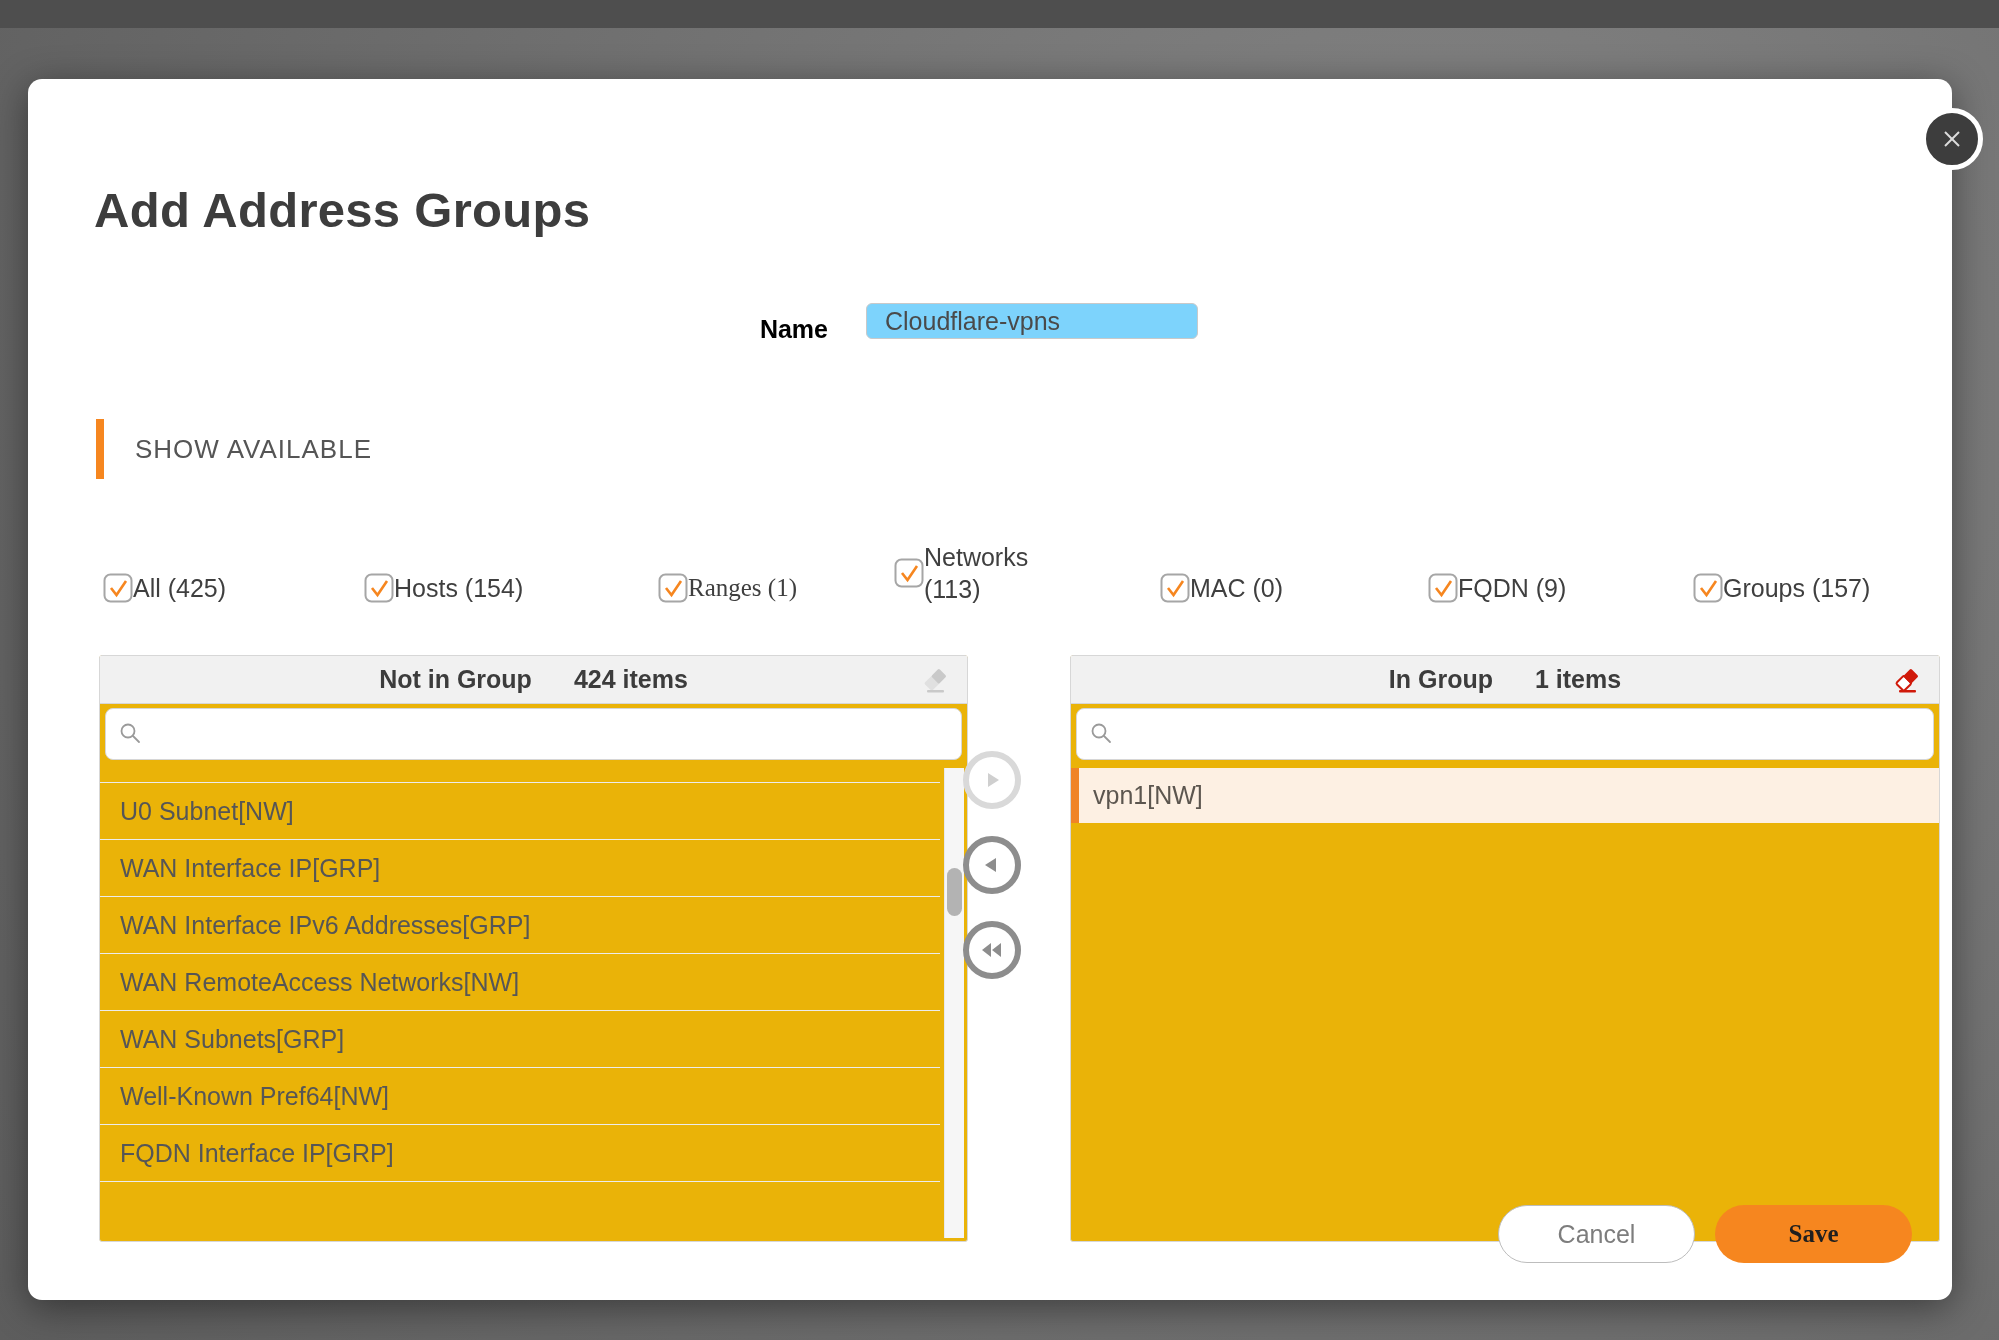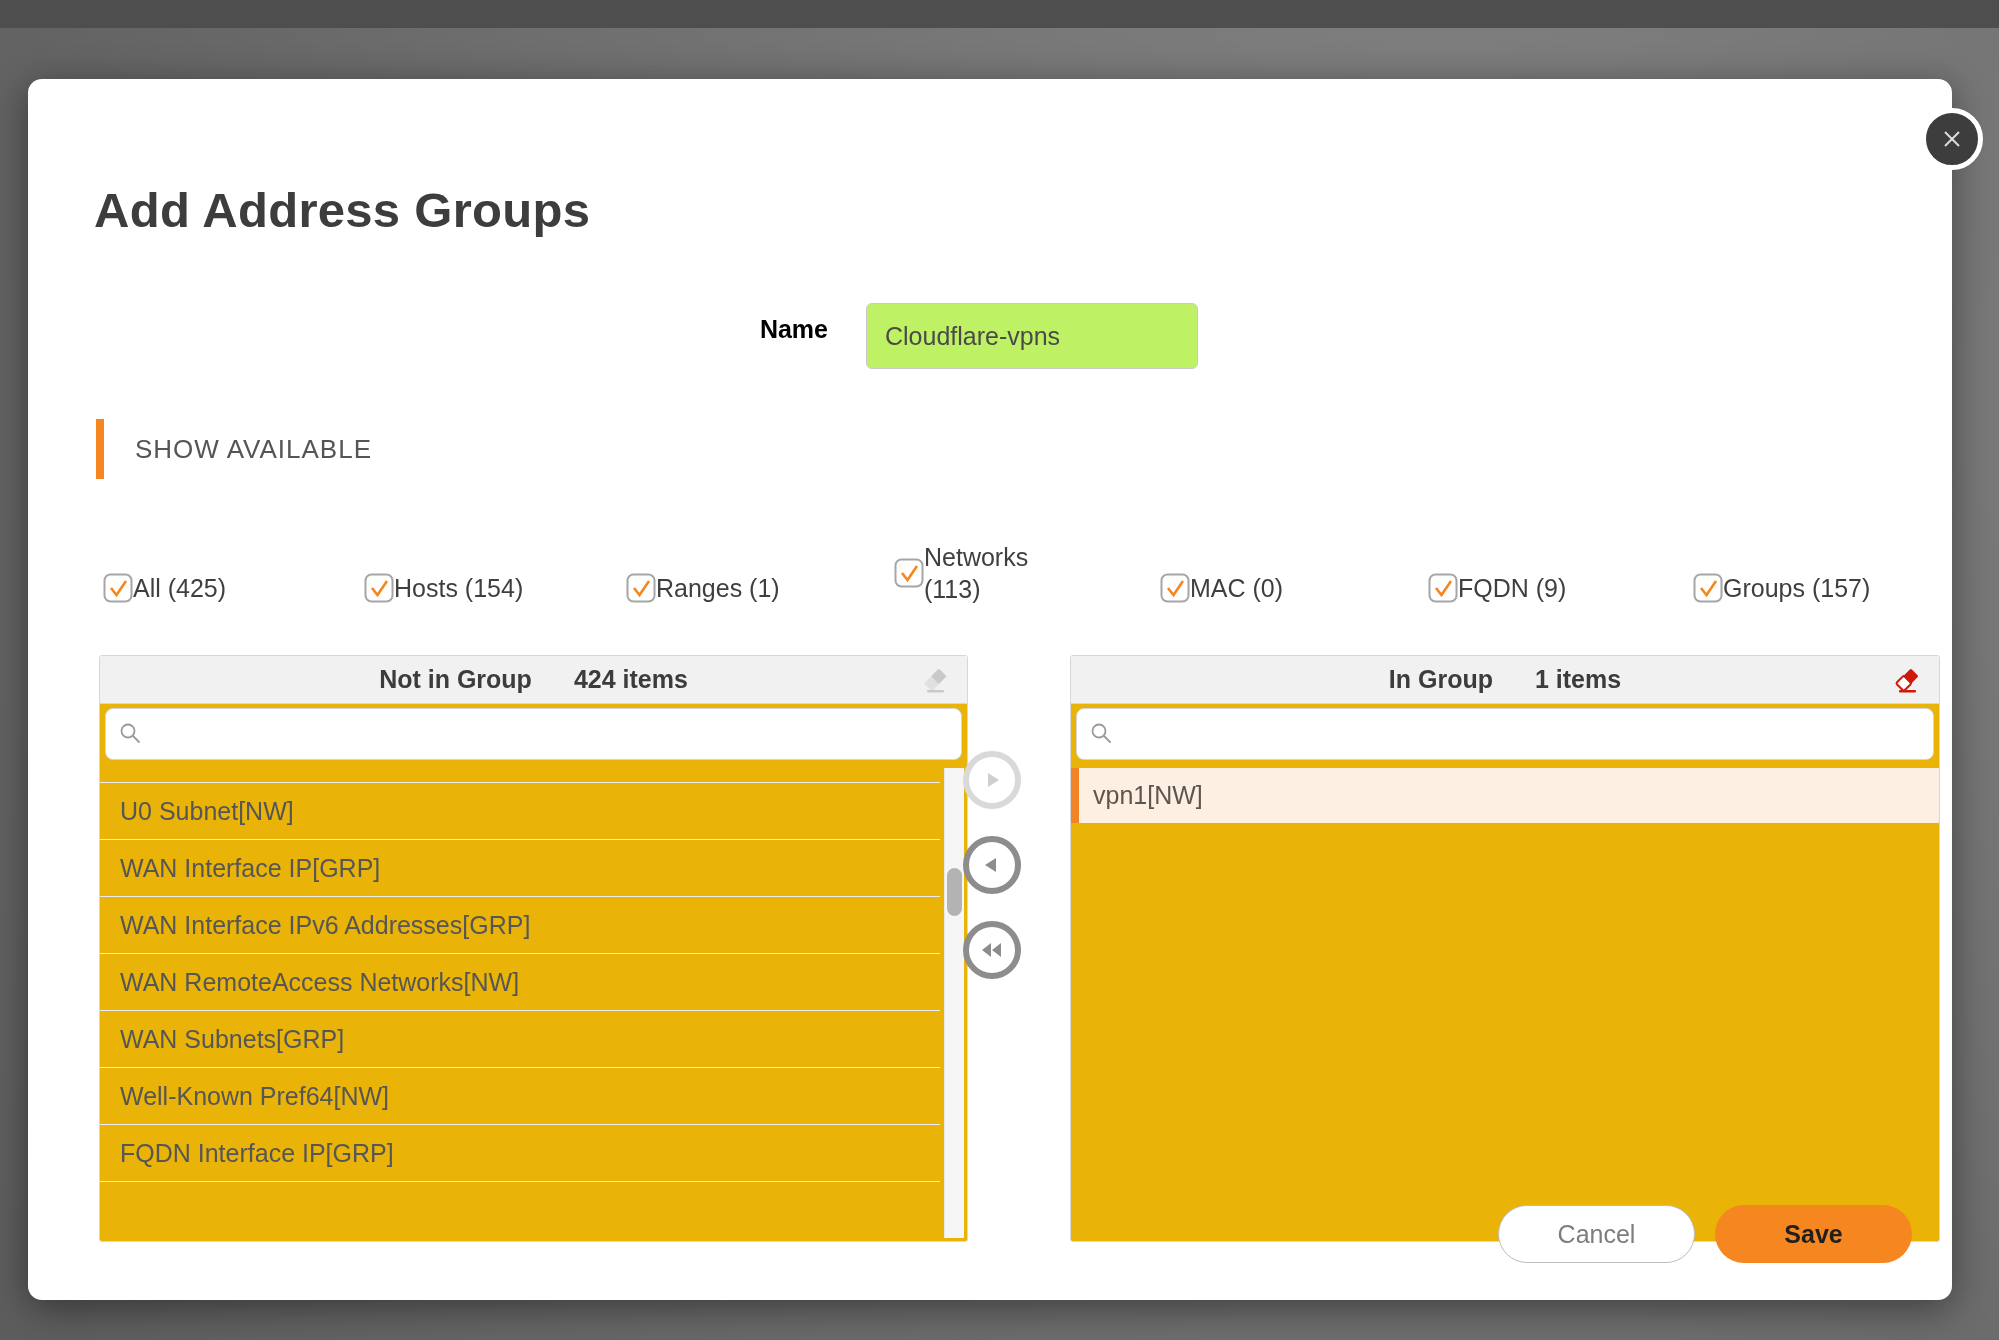--- a/index.html
+++ b/index.html
@@ -29,38 +29,38 @@
   }
   .title{
     position:absolute;left:66px;top:103px;margin:0;
     font-size:49px;font-weight:600;color:#3d3d3d;letter-spacing:.3px;
   }
   .name-label{
     position:absolute;left:640px;top:236px;width:160px;text-align:right;
     font-size:25px;font-weight:700;color:#000000;
   }
   .name-input{
-    position:absolute;left:838px;top:224px;width:332px;height:66px;
+    position:absolute;left:838px;top:224px;width:332px;height:36px;
     box-sizing:border-box;border:1.5px solid #c9c9c9;border-radius:6px;
     padding:0 18px;font-size:25px;color:#4a4a4a;
-    font-family:"Liberation Sans", sans-serif;outline:none;background:#bef264;
+    font-family:"Liberation Sans", sans-serif;outline:none;background:#7dd3fc;
   }
   .section-bar{
     position:absolute;left:68px;top:340px;width:8px;height:60px;
   }
   .section-label{
     position:absolute;left:107px;top:355px;
     font-size:26px;color:#555555;letter-spacing:1px;
   }
   .filter{
     position:absolute;top:494px;display:flex;align-items:center;
     font-size:25px;color:#3f3f3f;cursor:pointer;
   }
   .filter .cb{display:flex;}
-  .f0{left:75px;}  .f1{left:336px;}  .f2{left:598px;}
+  .f0{left:75px;}  .f1{left:336px;}  .f2{left:630px;font-family:Liberation Serif, serif;}
   .f3{left:866px;top:462px;height:64px;}
   .f3 .flabel{width:130px;line-height:1.3;}
   .f4{left:1132px;} .f5{left:1400px;} .f6{left:1665px;}
 
   .panel{
     position:absolute;top:576px;height:587px;background:#eab308;
     border:1.5px solid #d7d7d7;border-radius:3px;box-sizing:border-box;
   }
   .panel-left{left:71px;width:869px;}
   .panel-right{left:1042px;width:870px;}
@@ -112,21 +112,21 @@
   .xfer2{top:757px;}
   .xfer3{top:842px;}
   .btn{
     position:absolute;top:1126px;width:197px;height:58px;border-radius:29px;
     font-size:25px;font-family:"Liberation Sans", sans-serif;cursor:pointer;
   }
   .btn-cancel{
     left:1470px;background:#fff;border:1.5px solid #bdbdbd;color:#7d7d7d;
   }
   .btn-save{
-    left:1687px;border:none;color:#1f1f1f;font-weight:600;
+    left:1687px;border:none;color:#1f1f1f;font-weight:600;font-family:Liberation Serif, serif;
   }
 </style>
 </head>
 <body>
 
 <div class="overlay"></div>
 
 <div class="modal">
 
   <button class="close-btn">

